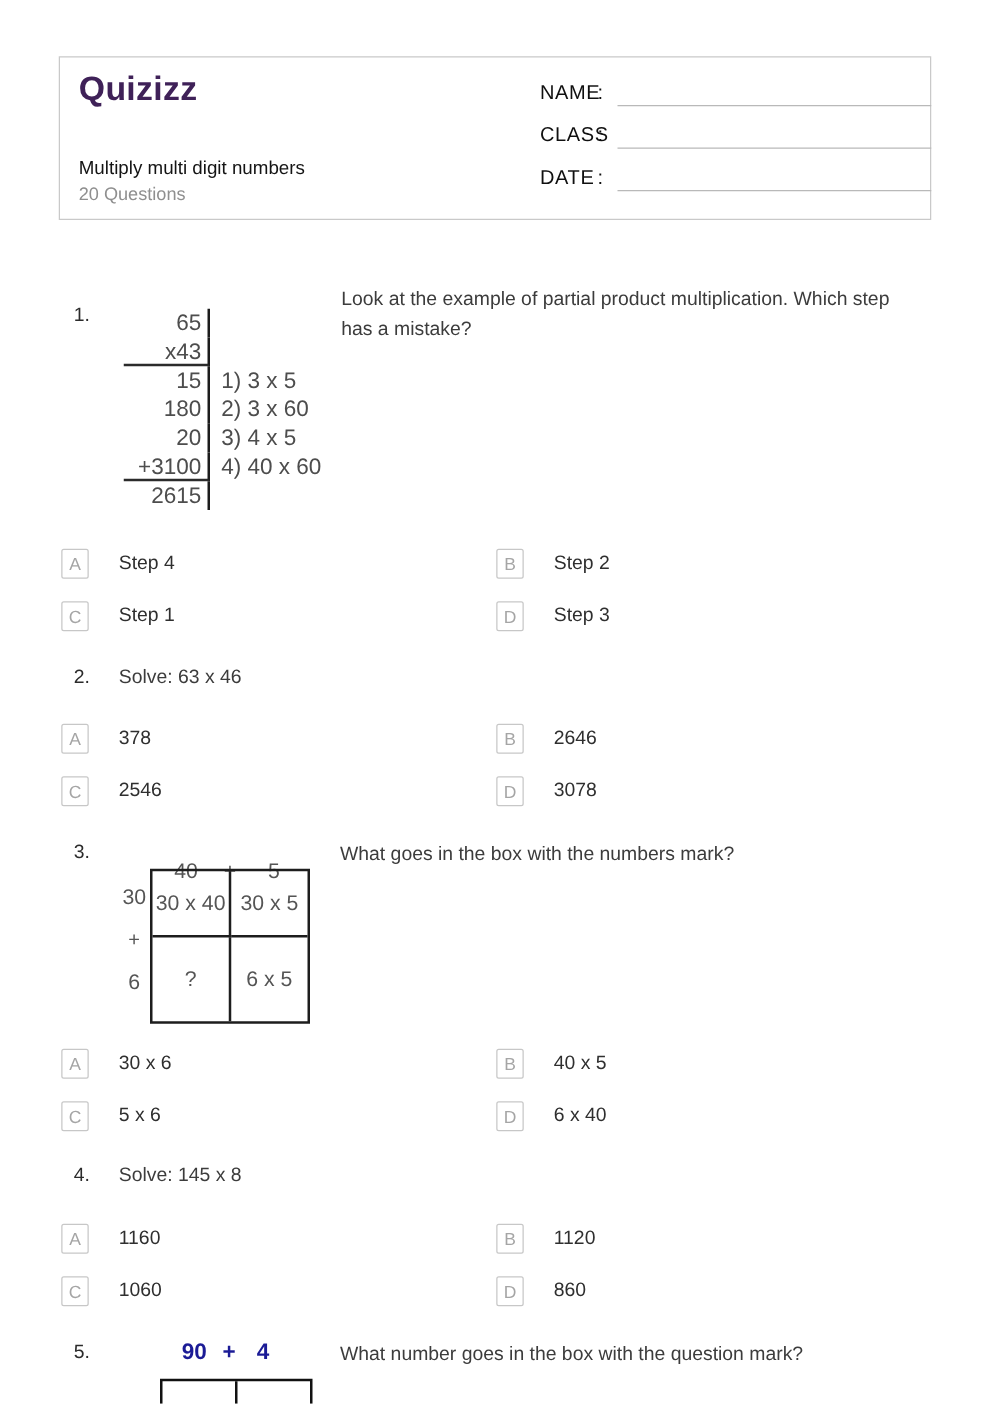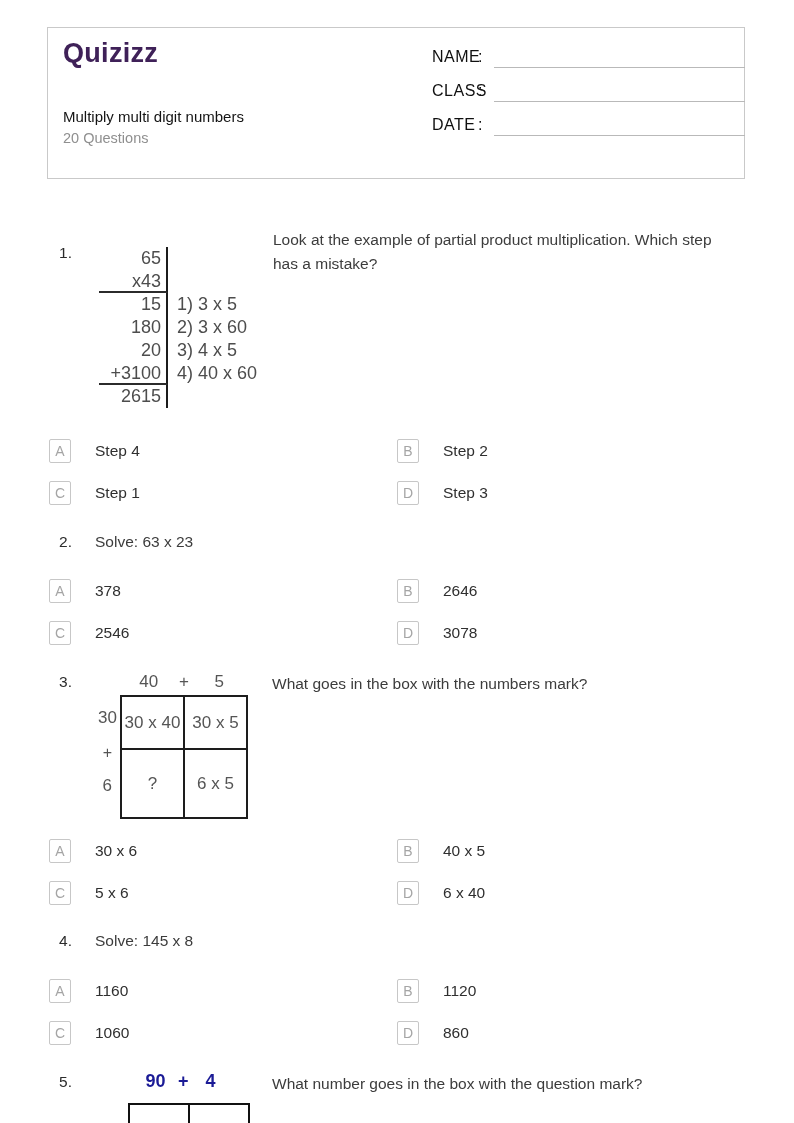--- a/index.html
+++ b/index.html
@@ -1,20 +1,20 @@
 <!DOCTYPE html>
 <html><head>
 <meta charset="utf-8">
 <style>
   html,body{margin:0;padding:0;background:#ffffff;}
   .page{position:relative;width:794px;height:1123px;background:#fff;overflow:hidden;
         font-family:"Liberation Sans",sans-serif;color:#333;}
 
   
-  .header-box{position:absolute;left:47px;top:27px;width:698px;height:152px;
+  .header-box{position:absolute;left:47px;top:45px;width:698px;height:131px;
               border:1px solid #c9c9c9;box-sizing:border-box;background:#fff;text-decoration:underline;}
   .logo{position:absolute;left:15px;top:10px;font-size:27px;font-weight:700;
         color:#3f2158;letter-spacing:.3px;}
   .hdr-title{position:absolute;left:15px;top:80px;font-size:15px;color:#141414;}
   .hdr-sub{position:absolute;left:15px;top:102px;font-size:14.5px;color:#8f8f8f;}
   .field-row{position:absolute;left:373px;width:313px;display:flex;align-items:baseline;
              font-size:16px;color:#101010;margin-left:11px;}
   .field-label{width:46px;letter-spacing:.5px;}
   .field-colon{width:8px;}
   .field-line{flex:1;border-bottom:1px solid #b9b9b9;margin-left:8px;height:1px;
@@ -29,21 +29,21 @@
   .mult{position:absolute;left:99px;top:247px;font-size:18px;color:#4d4d4d;}
   .mrow{display:flex;height:23px;line-height:23px;}
   .mnum{width:62px;text-align:right;padding-right:5px;border-right:2px solid #1c1c1c;
         box-sizing:content-box;}
   .mrow.rule .mnum{border-bottom:2px solid #2b2b2b;}
   .mstep{padding-left:9px;white-space:nowrap;}
 
   
   .am3{position:absolute;left:98px;top:672px;color:#555;}
   .am-top{position:absolute;left:22px;top:0;width:128px;display:flex;font-size:17px;}
-  .am-top span{text-align:center;}
+  .am-top span{text-align:center;margin-top:15px;}
   .am-top .w45{width:45%;} .am-top .w10{width:10%;}
   .am-table{position:absolute;left:22px;top:23px;width:128px;height:124px;
             border:2px solid #1d1d1d;box-sizing:border-box;display:grid;
             grid-template-columns:63px 1fr;grid-template-rows:53px 1fr;}
   .am-cell{display:flex;align-items:center;justify-content:center;font-size:17px;color:#555;}
   .bR{border-right:2px solid #1d1d1d;} .bB{border-bottom:2px solid #1d1d1d;}
   .am-side{position:absolute;text-align:right;font-size:17px;}
 
   
   .am5-top{position:absolute;left:133px;top:1071px;width:100px;display:flex;
@@ -133,21 +133,21 @@
   <div class="opt" style="left:49px;top:481px;">
     <span class="badge">C</span>
     <span class="opt-label">Step 1</span>
   </div>
   <div class="opt" style="left:397px;top:481px;">
     <span class="badge">D</span>
     <span class="opt-label">Step 3</span>
   </div>
 
   <div class="qnum" style="top:533px;">2.</div>
-  <div class="qtext-inline" style="top:533px;">Solve: 63 x 23</div>
+  <div class="qtext-inline" style="top:533px;">Solve: 63 x 46</div>
 
   <div class="opt" style="left:49px;top:579px;">
     <span class="badge">A</span>
     <span class="opt-label">378</span>
   </div>
   <div class="opt" style="left:397px;top:579px;">
     <span class="badge">B</span>
     <span class="opt-label">2646</span>
   </div>
   <div class="opt" style="left:49px;top:621px;">

